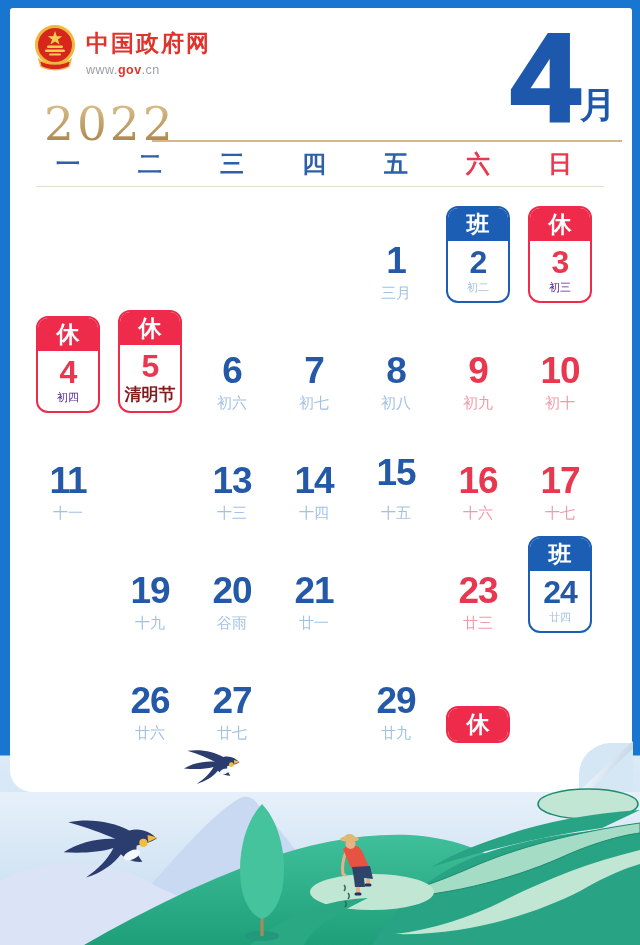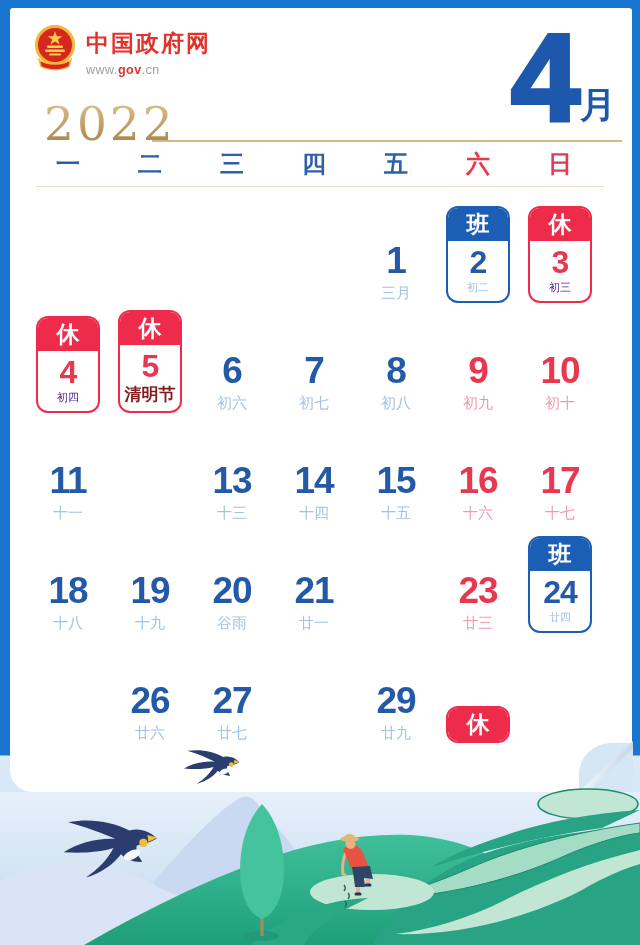--- a/index.html
+++ b/index.html
@@ -168,35 +168,31 @@
           <div class="lunar">十一</div>
         </div>
         <div class="day blue" style="grid-area: 3 / 3;">
           <div class="num">13</div>
           <div class="lunar">十三</div>
         </div>
         <div class="day blue" style="grid-area: 3 / 4;">
           <div class="num">14</div>
           <div class="lunar">十四</div>
         </div>
-        <div class="day blue" style="grid-area: 3 / 5;">
+        <div class="day blue" style="grid-area: 3 / 5; gap: 8px;">
           <div class="num">15</div>
           <div class="lunar">十五</div>
         </div>
         <div class="day red" style="grid-area: 3 / 6;">
           <div class="num">16</div>
           <div class="lunar">十六</div>
         </div>
         <div class="day red" style="grid-area: 3 / 7;">
           <div class="num">17</div>
           <div class="lunar">十七</div>
-        </div>
-        <div class="day blue" style="grid-area: 4 / 1;">
-          <div class="num">18</div>
-          <div class="lunar">十八</div>
         </div>
         <div class="day blue" style="grid-area: 4 / 2;">
           <div class="num">19</div>
           <div class="lunar">十九</div>
         </div>
         <div class="day blue" style="grid-area: 4 / 3;">
           <div class="num">20</div>
           <div class="lunar">谷雨</div>
         </div>
         <div class="day blue" style="grid-area: 4 / 4;">

